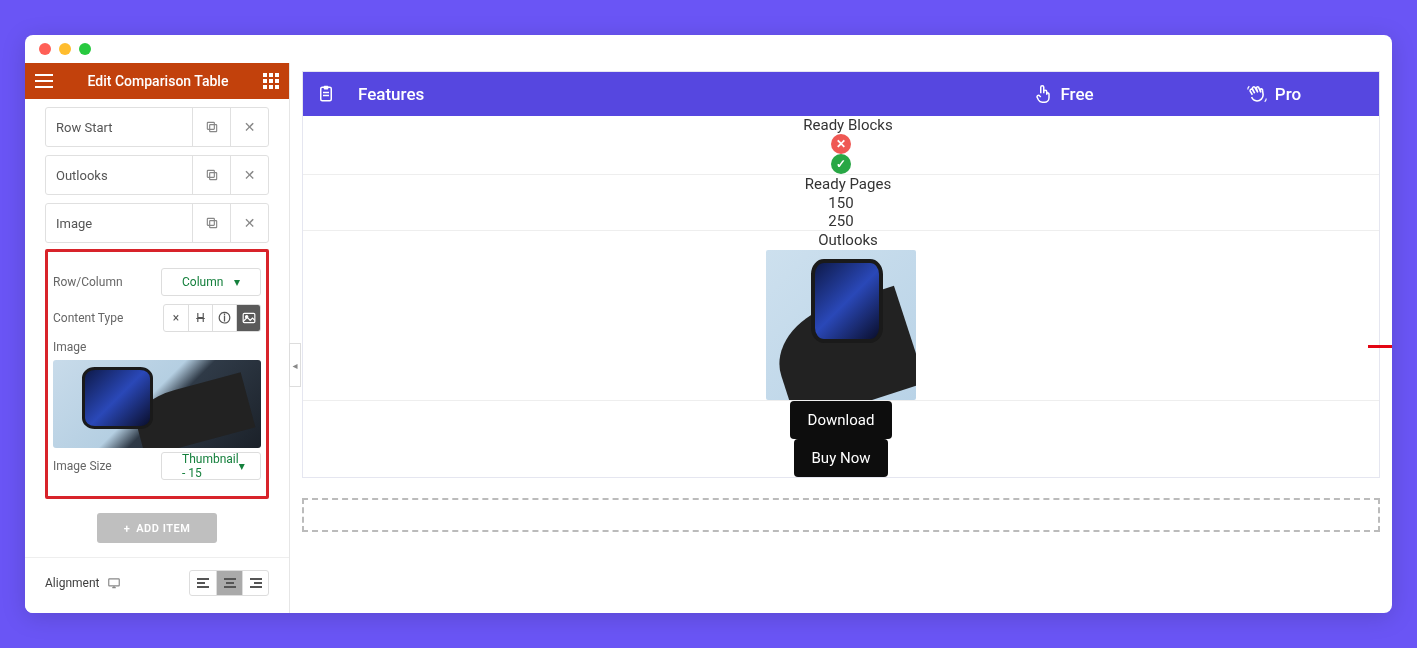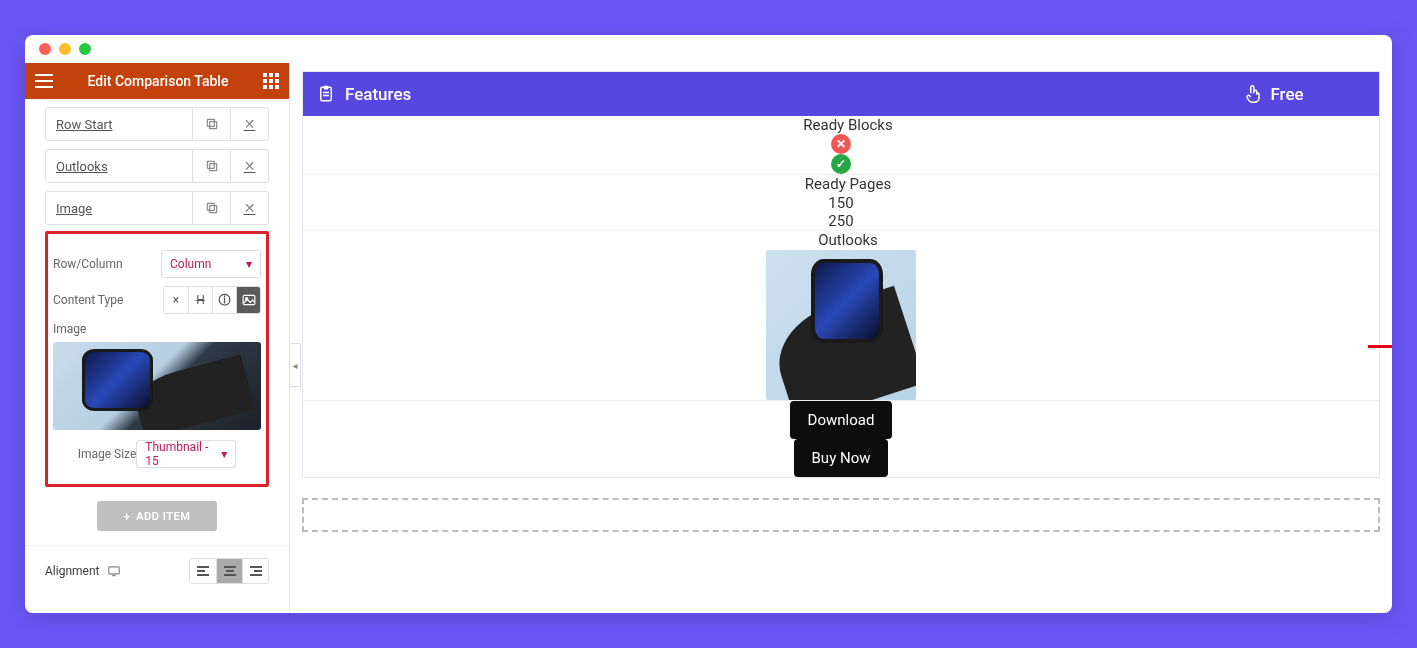--- a/index.html
+++ b/index.html
@@ -52,39 +52,38 @@
 }
 .burger { width: 18px; height: 14px; display:flex; flex-direction:column; justify-content:space-between; }
 .burger span { height:2px; background:#fff; }
 .grid9 { display:grid; grid-template-columns:repeat(3,4px); grid-template-rows:repeat(3,4px); gap:2px; }
 .grid9 span { background:#fff; }
 
 .sidebar-body { padding: 8px 20px 14px; overflow:auto; }
 .list-item {
   border: 1px solid #e0e0e0;
   border-radius: 3px;
-  height: 34px;
+  height: 40px;
   display:flex;
   align-items:center;
   margin-bottom:8px;
   font-size:13px;
   color:#555;
-  text-decoration:underline;
 }
 .list-item .li-label { flex:1; padding:0 10px; }
 .li-btn { width:38px; height:100%; border-left:1px solid #e0e0e0; display:flex; align-items:center; justify-content:center; color:#888; font-size:14px; cursor:pointer; }
 
 .highlight-box { border:3px solid #d8232a; border-radius:2px; padding:8px 5px 8px; margin-top:-2px; }
 
 .form-row { display:flex; align-items:center; justify-content:space-between; margin:8px 0; font-size:12px; color:#666; }
 .form-label {}
 .select {
   border:1px solid #ddd; background:#fff; height:28px; width:100px;
   display:flex; align-items:center; justify-content:space-between;
-  padding:0 8px; font-size:12px; color:#be185d; border-radius:3px; cursor:pointer;
+  padding:0 20px; font-size:12px; color:#15803d; border-radius:3px; cursor:pointer;
 }
 .seg { display:flex; border:1px solid #ddd; border-radius:3px; overflow:hidden; }
 .seg-btn { width:24px; height:26px; display:flex; align-items:center; justify-content:center; border-left:1px solid #ddd; font-size:12px; color:#555; cursor:pointer; }
 .seg-btn:first-child { border-left:none; }
 .seg-btn.active { background:#5a5a5a; color:#fff; }
 
 .img-label { font-size:12px; color:#666; margin-top:6px; margin-bottom:6px; }
 .img-preview {
   width:100%; height:88px; border-radius:3px; overflow:hidden;
   background: linear-gradient(135deg,#c8dbea 0%, #b5cfe2 45%, #2f3a47 55%, #1b2129 100%);
@@ -108,21 +107,21 @@
 .mini-lines span { width:12px; height:2px; background:#555; }
 .mini-lines.al-left span:nth-child(2){ width:8px; }
 .mini-lines.al-center { align-items:center; } .mini-lines.al-center span:nth-child(2){ width:8px; }
 .mini-lines.al-right { align-items:flex-end; } .mini-lines.al-right span:nth-child(2){ width:8px; }
 
 .main { flex:1; padding:8px 12px; position:relative; }
 .collapse-tab { position:absolute; left:-1px; top:280px; width:12px; height:44px; background:#fff; border:1px solid #ddd; display:flex; align-items:center; justify-content:center; font-size:10px; color:#888; cursor:pointer; }
 
 .table-wrap { border:1px solid #e5e6f0; }
 .thead { background:#5647e0; color:#fff; height:44px; display:flex; align-items:center; }
-.th-features { flex:1; display:flex; align-items:center; gap:10px; padding-left:14px; font-size:17px; font-weight:500; }
+.th-features { flex:1; display:flex; align-items:center; gap:23px; padding-left:14px; font-size:17px; font-weight:500; }
 .th-col { width:210px; text-align:center; display:flex; align-items:center; justify-content:center; gap:8px; font-size:17px; font-weight:500; }
 
 .trow { display:flex; align-items:center; border-bottom:1px solid #eee; min-height:56px; font-size:15px; color:#333;flex-direction:column; }
 .trow:last-child { border-bottom:none; }
 .td-feat { flex:1; padding-left:14px; }
 .td-col { width:210px; display:flex; align-items:center; justify-content:center; }
 
 .badge { width:20px; height:20px; border-radius:50%; display:flex; align-items:center; justify-content:center; color:#fff; font-size:12px; font-weight:bold; }
 .badge.ok { background:#28a745; }
 .badge.no { background:#ef5854; }
@@ -227,21 +226,21 @@
                     <path d="M2 16 L9 9 L14 14 L18 10 L22 14"></path>
                   </svg>
               </div>
             </div>
           </div>
           <div class="img-label">Image</div>
           <div class="img-preview">
             <div class="watch-band"></div>
             <div class="watch-face"></div>
           </div>
-          <div class="form-row" style="margin-top:10px;justify-content:center;">
+          <div class="form-row" style="margin-top:4px;">
             <span class="form-label">Image Size</span>
             <div class="select">
               <span>Thumbnail - 15</span>
               <span>▾</span>
             </div>
           </div>
         </div>
 
         <div class="add-item">
           <span>+</span>
@@ -301,20 +300,29 @@
             <span>Features</span>
           </div>
           <div class="th-col">
             <span>
               <svg width="18" height="20" viewBox="0 0 24 26" fill="none" stroke="#fff" stroke-width="2">
                   <path d="M9 12 V4 a2 2 0 0 1 4 0 V12 M13 10 a2 2 0 0 1 4 0 V14 M17 12 a2 2 0 0 1 3 1 V18 a6 6 0 0 1 -6 6 H11 a6 6 0 0 1 -5 -3 L4 17 a2 2 0 0 1 3 -2 L9 17"></path>
                 </svg>
             </span>
             <span>Free</span>
           </div>
+          <div class="th-col">
+            <span>
+              <svg width="20" height="20" viewBox="0 0 26 26" fill="none" stroke="#fff" stroke-width="2">
+                  <path d="M7 14 L4 9 a2 2 0 0 1 3 -2 L10 12 M10 12 L7 6 a2 2 0 0 1 3 -2 L14 11 M14 11 L12 5 a2 2 0 0 1 3 -1 L18 11 M18 11 L17 7 a2 2 0 0 1 3 0 L21 14 a8 8 0 0 1 -8 8 a8 8 0 0 1 -7 -5"></path>
+                  <path d="M3 3 a5 5 0 0 0 -2 4 M23 23 a5 5 0 0 0 2 -4" stroke-width="1.5"></path>
+                </svg>
+            </span>
+            <span>Pro</span>
+          </div>
         </div>
 
         <div class="trow">
           <div class="td-feat">Ready Blocks</div>
           <div class="td-col">
             <div class="badge no">✕</div>
           </div>
           <div class="td-col">
             <div class="badge ok">✓</div>
           </div>

